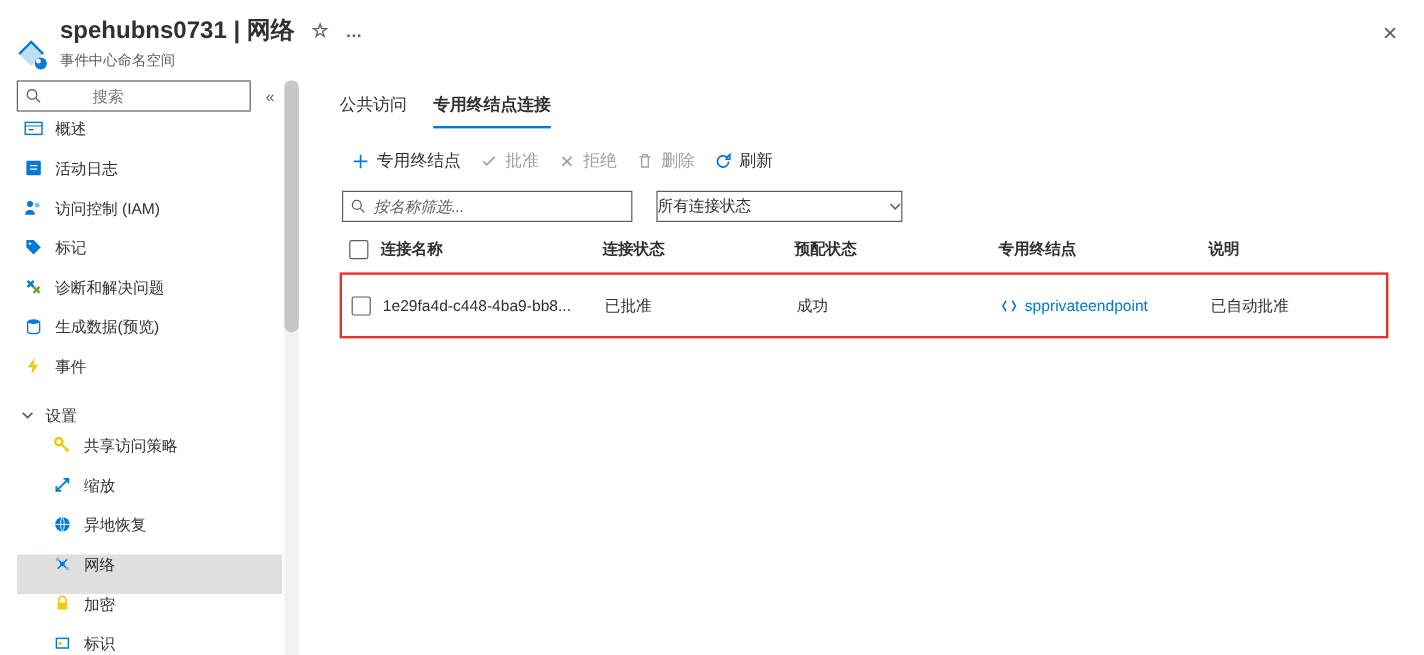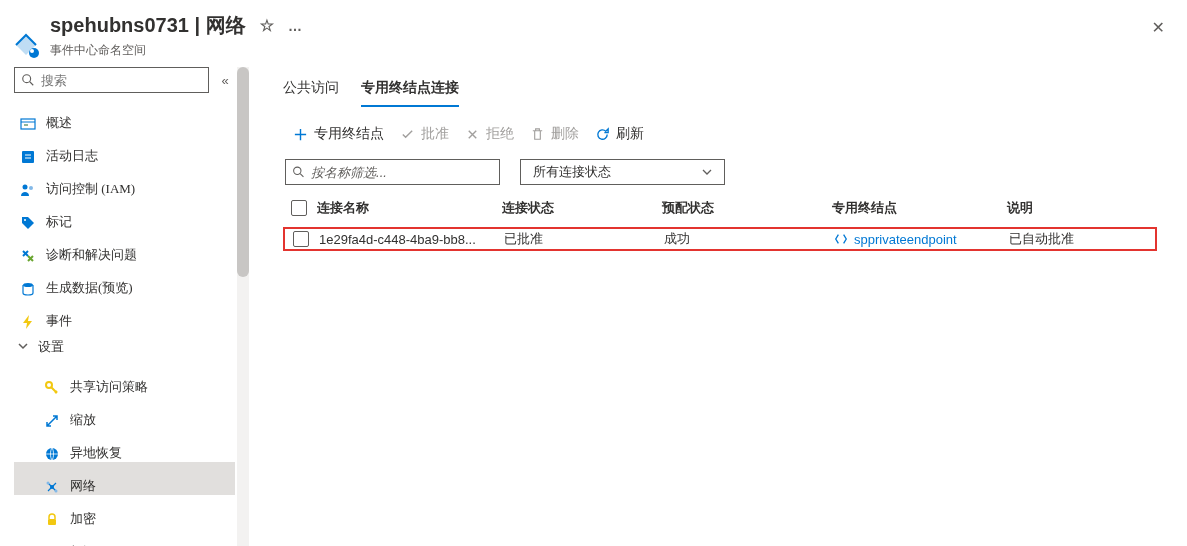--- a/index.html
+++ b/index.html
@@ -19,53 +19,53 @@
   .body { display: flex; height: calc(546px - 60px); }
 
   
   .sidebar { width: 253px; display: flex; }
   .sidebar-inner { width: 235px; padding-left: 14px; }
   .sidebar-scroll { width: 18px; height: 100%; position: relative; }
   .sidebar-scroll-track { width: 12px; height: 100%; background: #f3f2f1; border-radius: 0; margin-left: 2px; position: relative; }
   .sidebar-scroll-thumb { position: absolute; left: 2px; top: 0; width: 12px; height: 210px; background: #c8c6c4; border-radius: 6px; }
 
   .search-row { display: flex; align-items: center; gap: 6px; margin-bottom: 6px; }
-  .search-box { flex: 1; display: flex; align-items: center; border: 1px solid #605e5c; height: 26px; padding: 0 6px; }
+  .search-box { flex: 1; display: flex; align-items: center; border: 1px solid #605e5c; height: 26px; padding: 0 6px; gap: 36px; }
   .search-box svg { flex-shrink: 0; }
   .search-box input { border: none; outline: none; width: 100%; font-size: 13px; padding-left: 6px; }
   .collapse-btn { width: 20px; height: 20px; display: flex; align-items: center; justify-content: center; color: #605e5c; cursor: pointer; font-size: 13px; }
 
-  .nav-item { display: flex; align-items: flex-end; height: 33px; padding: 0 6px; cursor: pointer; gap: 10px; font-family: Liberation Serif, serif; }
+  .nav-item { display: flex; align-items: flex-start; height: 33px; padding: 0 6px; cursor: pointer; gap: 10px; }
   .nav-item.indent { padding-left: 30px; }
   .nav-item.active { background: #e1dfdd; }
   .nav-item .label { font-size: 13px; }
   .nav-group { display: flex; align-items: center; height: 33px; padding: 0 4px; cursor: pointer; gap: 8px; }
   .chev { width: 12px; display: inline-block; color: #605e5c; }
   .nav-icon { width: 16px; height: 16px; display: flex; align-items: center; justify-content: center; }
 
   
   .main { flex: 1; padding: 12px 30px 0 30px; position: relative; }
   .tabs { display: flex; gap: 22px; border-bottom: 0; margin-bottom: 18px; }
   .tab { padding-bottom: 8px; font-size: 14px; color: #323130; cursor: pointer; }
   .tab.active { border-bottom: 2px solid #0078d4; font-weight: 600; }
 
   .toolbar { display: flex; gap: 16px; align-items: center; margin-bottom: 16px; padding-left: 10px; }
   .tool-btn { display: flex; align-items: center; gap: 6px; font-size: 14px; cursor: pointer; }
   .tool-btn.disabled { color: #a19f9d; }
   .tool-btn.primary-icon svg { color: #0078d4; }
 
   .filter-row { display: flex; gap: 20px; margin-bottom: 4px; padding-left: 2px; }
-  .filter-box { display: flex; align-items: center; border: 1px solid #605e5c; height: 26px; padding: 0 6px; width: 215px; justify-content: flex-end; }
+  .filter-box { display: flex; align-items: center; border: 1px solid #605e5c; height: 26px; padding: 0 6px; width: 242px; justify-content: flex-end; }
   .filter-box input { border: none; outline: none; width: 100%; font-size: 13px; padding-left: 6px; font-style: italic; }
   .filter-box input::placeholder { font-style: italic; color: #605e5c; }
-  .dropdown { display: flex; align-items: center; justify-content: space-between; border: 1px solid #605e5c; height: 26px; padding: 0 12px; width: 205px; font-size: 13px; cursor: pointer; }
+  .dropdown { display: flex; align-items: center; justify-content: space-between; border: 1px solid #605e5c; height: 26px; padding: 0 0; width: 205px; font-size: 13px; cursor: pointer; }
 
   .table { width: 100%; }
   .thead { display: flex; align-items: center; height: 38px; padding: 0 8px; font-size: 13px; font-weight: 600; }
-  .trow { display: flex; align-items: center; height: 24px; padding: 0 8px; font-size: 13px; border: 2px solid #e3342f; }
+  .trow { display: flex; align-items: center; height: 55px; padding: 0 8px; font-size: 13px; border: 2px solid #e3342f; }
   .cell-check { width: 26px; display: flex; align-items: center; }
   .cell-name { width: 185px; overflow: hidden; text-overflow: ellipsis; white-space: nowrap; }
   .cell-conn { width: 160px; }
   .cell-prov { width: 170px; }
   .cell-ep   { width: 175px; display: flex; align-items: center; gap: 6px; }
   .cell-desc { flex: 1; }
   .checkbox { width: 16px; height: 16px; border: 1px solid #605e5c; border-radius: 2px; }
   .link { color: #0078d4; }
 
 </style>

